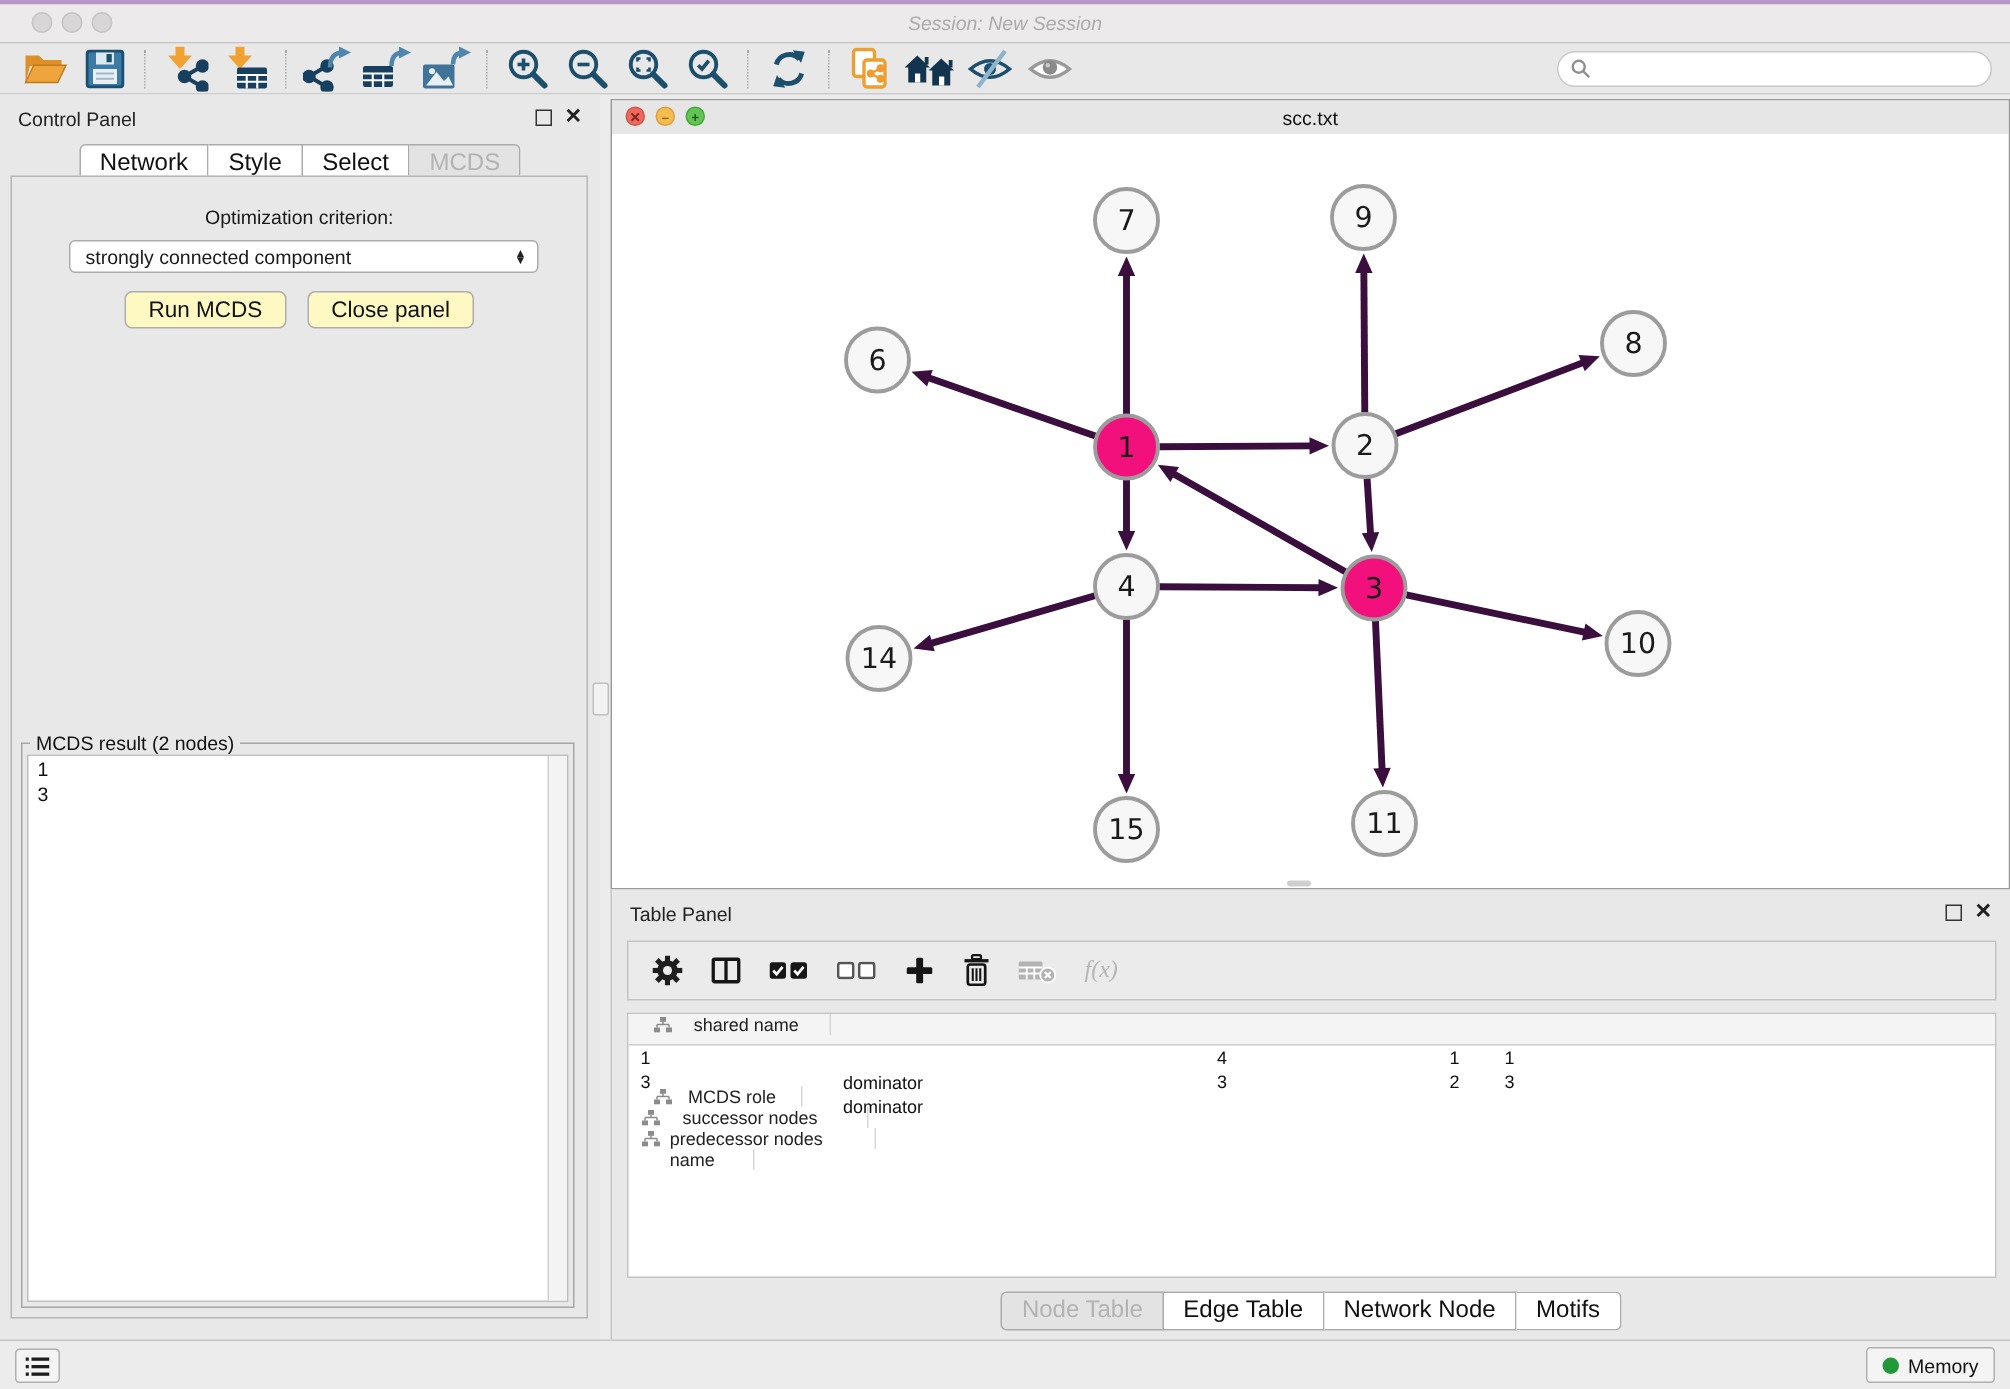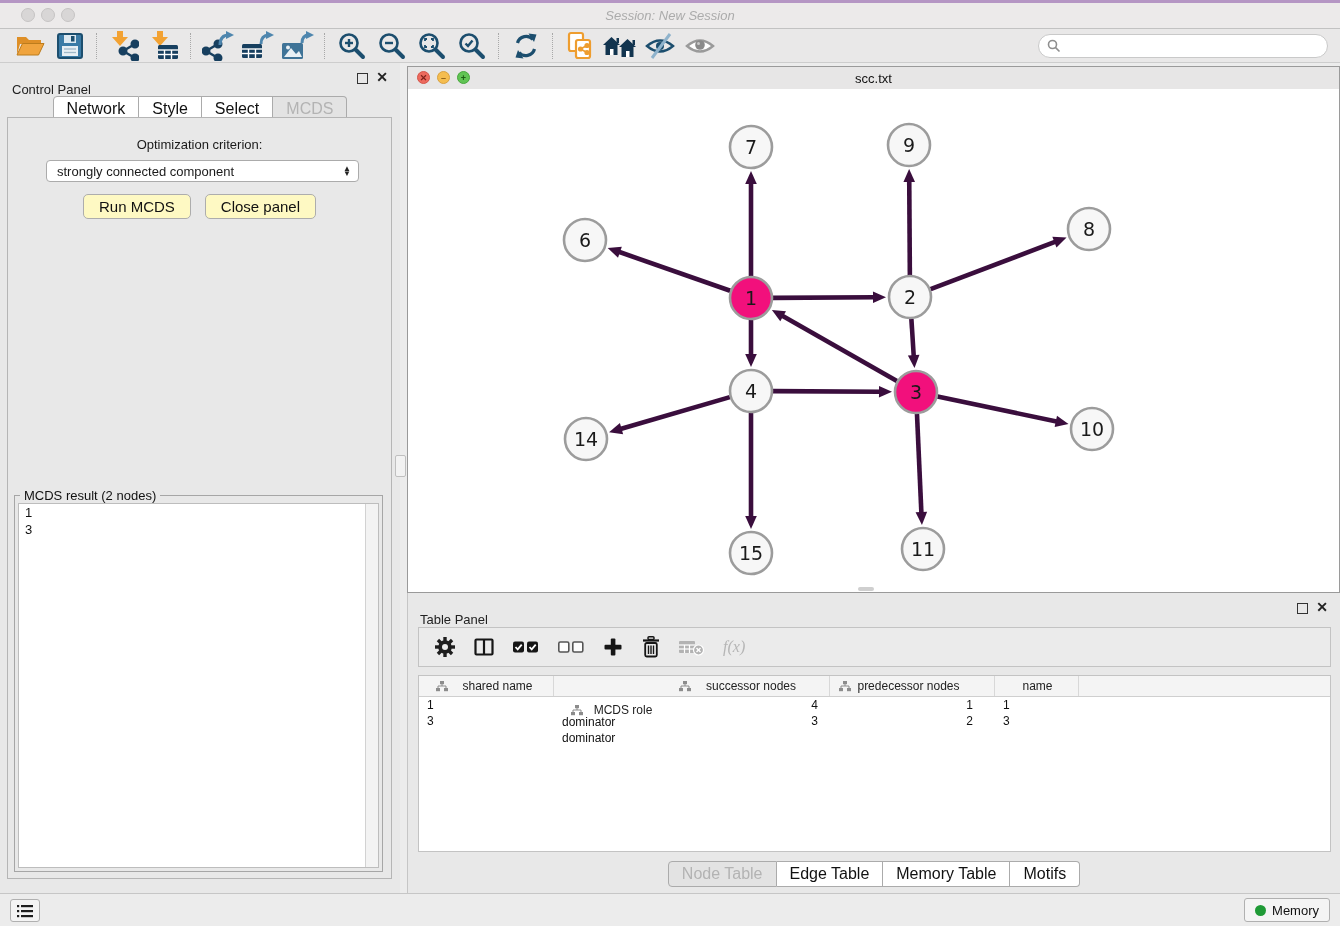--- a/index.html
+++ b/index.html
@@ -17,21 +17,21 @@
   #toolbar{position:absolute;top:29px;left:0;right:0;height:34px;background:#E9E8E8;border-bottom:1px solid #CDCDCD;
            display:flex;align-items:center;padding:0 10px;box-sizing:border-box;}
   .tbtn{display:inline-flex;align-items:center;justify-content:center;width:40px;height:32px;flex:0 0 auto;cursor:default;}
   .tsep{width:1px;height:26px;border-left:1px dotted #A8A8A8;margin:0 6px;flex:0 0 auto;}
   #search-wrap{margin-left:auto;width:290px;height:24px;background:#fff;border:1px solid #C9C9C9;border-radius:13px;
                display:flex;align-items:center;padding-left:8px;box-sizing:border-box;margin-right:2px;}
   #search-input{border:none;outline:none;flex:1;font-size:13px;background:transparent;margin-left:4px;font-family:inherit;}
 
   
   #control-panel{position:absolute;left:0;top:63px;width:400px;height:830px;background:#E8E8E8;}
-  .panel-title{position:absolute;left:12px;top:9px;font-size:13px;color:#222;margin-top:10px;}
+  .panel-title{position:absolute;left:12px;top:9px;font-size:13px;color:#222;}
   .panel-float{position:absolute;top:10px;width:11px;height:11px;border:1.6px solid #333;box-sizing:border-box;}
   .panel-close{position:absolute;top:7px;font-size:14px;font-weight:bold;color:#222;line-height:14px;}
   #cp-float{right:32px;} #cp-close{right:12px;}
   #cp-tabs{position:absolute;top:33px;left:0;right:0;display:flex;justify-content:center;}
   .tab{font-size:16px;padding:3px 13px;background:#fff;border:1px solid #ABABAB;border-left:none;color:#111;}
   .tab:first-child{border-left:1px solid #ABABAB;border-radius:4px 0 0 4px;}
   .tab.last{border-radius:0 4px 4px 0;}
   .tab.active-gray{background:#E3E3E3;color:#B3B3B3;}
   #cp-box{position:absolute;left:7px;top:54px;width:385px;height:762px;border:1px solid #B5B5B5;background:#E8E8E8;box-sizing:border-box;}
   #opt-label{position:absolute;top:19px;left:0;right:0;text-align:center;font-size:13px;color:#1a1a1a;}
@@ -58,21 +58,21 @@
   #nw-hgrip{position:absolute;left:450px;bottom:1px;width:16px;height:4px;background:#CFCFCF;border-radius:2px;}
 
   
   #table-panel{position:absolute;left:407px;top:593px;width:933px;height:300px;background:#E8E8E8;border-left:1px solid #C6C6C6;box-sizing:border-box;}
   #tp-float{right:32px;} #tp-close{right:12px;}
   #tp-toolbar{position:absolute;left:10px;right:9px;top:34px;height:40px;border:1px solid #C3C3C3;background:#EBEBEB;
               display:flex;align-items:center;gap:19px;padding-left:16px;box-sizing:border-box;}
   .tp-icon{display:inline-flex;align-items:center;justify-content:center;}
   #fx-label{font-size:16px;font-style:italic;font-family:Liberation Serif, serif;color:#B5B5B5;text-align:center;}
   #tp-table{position:absolute;left:10px;right:9px;top:82px;height:177px;background:#fff;border:1px solid #C3C3C3;box-sizing:border-box;overflow:hidden;}
-  #tp-header{display:flex;height:20px;background:#F4F4F4;border-bottom:1px solid #CFCFCF;}
+  #tp-header{display:flex;height:20px;background:#F4F4F4;border-bottom:1px solid #CFCFCF;flex-direction:column;}
   .th{display:flex;align-items:center;font-size:12px;color:#222;border-right:1px solid #D8D8D8;box-sizing:border-box;}
   .th .th-label{flex:1;text-align:center;padding-right:6px;}
   .th svg{margin-left:9px;flex:0 0 auto;}
   .tr{display:flex;height:16px;align-items:center;font-size:12px;color:#111;}
   .td{box-sizing:border-box;white-space:nowrap;}
   .c0{width:135px;padding-left:8px;} .c1{width:116px;padding-left:8px;margin-top:34px;}
   .c2{width:160px;text-align:right;padding-right:12px;} .c3{width:165px;text-align:right;padding-right:22px;}
   .c4{width:84px;padding-left:8px;}
   #tp-tabs{position:absolute;left:0;right:0;top:268px;display:flex;justify-content:center;}
 
@@ -518,21 +518,21 @@
         <div class="td c1">dominator</div>
         <div class="td c2">3</div>
         <div class="td c3">2</div>
         <div class="td c4">3</div>
       </div>
     </div>
 
     <div id="tp-tabs">
       <span class="tab active-gray" style="border-radius:4px 0 0 4px;border-left:1px solid #ABABAB;">Node Table</span>
       <span class="tab">Edge Table</span>
-      <span class="tab">Memory Table</span>
+      <span class="tab">Network Node</span>
       <span class="tab last">Motifs</span>
     </div>
   </div>
 
   <div id="status-bar">
     <div id="list-btn">
       <svg width="16" height="14" viewBox="0 0 16 14">
         <g fill="#1E1E1E">
           <rect x="0" y="1" width="2.2" height="2.2"></rect>
             <rect x="4" y="1" width="12" height="2.2"></rect>

